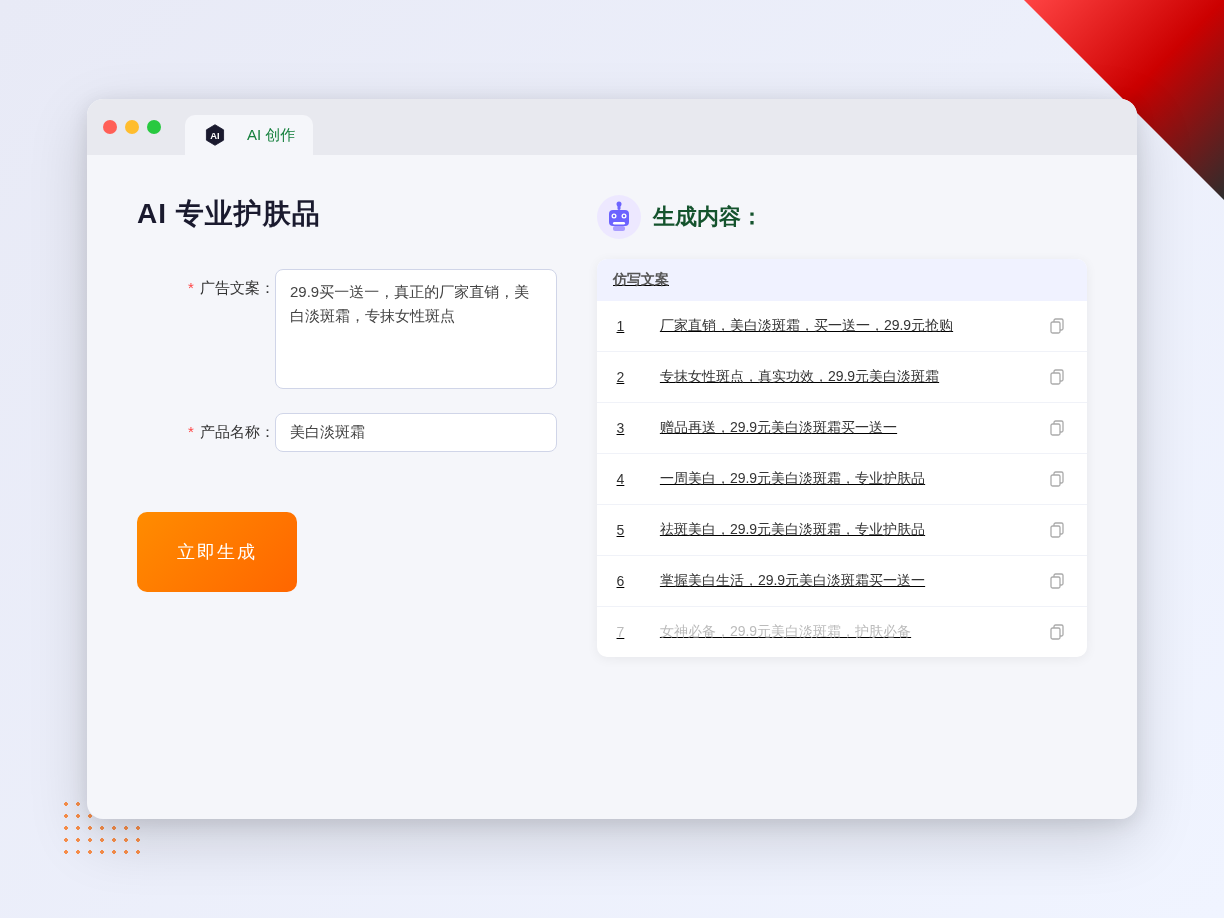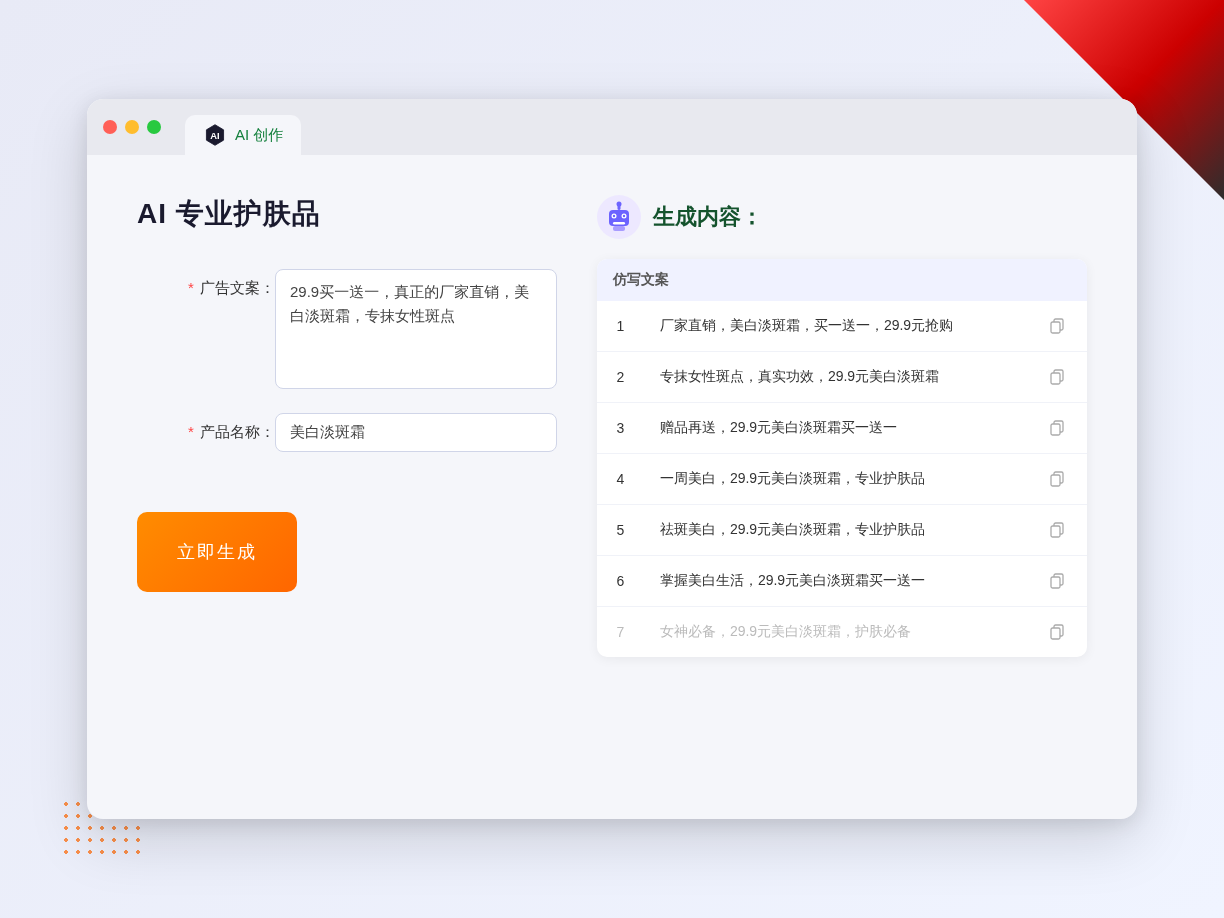--- a/index.html
+++ b/index.html
@@ -68,21 +68,21 @@
       height: 14px;
       border-radius: 50%;
     }
     .tl-red { background: #ff5f57; }
     .tl-yellow { background: #ffbd2e; }
     .tl-green { background: #28c940; }
 
     .browser-tab {
       display: flex;
       align-items: center;
-      gap: 8px;
+      gap: 20px;
       background: #f5f6fa;
       border-radius: 10px 10px 0 0;
       padding: 8px 18px;
       height: 40px;
       margin-left: 12px;
       position: relative;
       top: 8px;
     }
 
     .tab-icon {
@@ -199,20 +199,21 @@
       color: #14532d;
     }
 
     .results-table {
       width: 100%;
       border-collapse: collapse;
       background: white;
       border-radius: 10px;
       overflow: hidden;
       box-shadow: 0 2px 12px rgba(0,0,0,0.06);
+      text-decoration: underline;
     }
 
     .results-table thead tr {
       background: #f0f2ff;
     }
 
     .results-table th {
       padding: 12px 16px;
       font-size: 14px;
       font-weight: 600;

